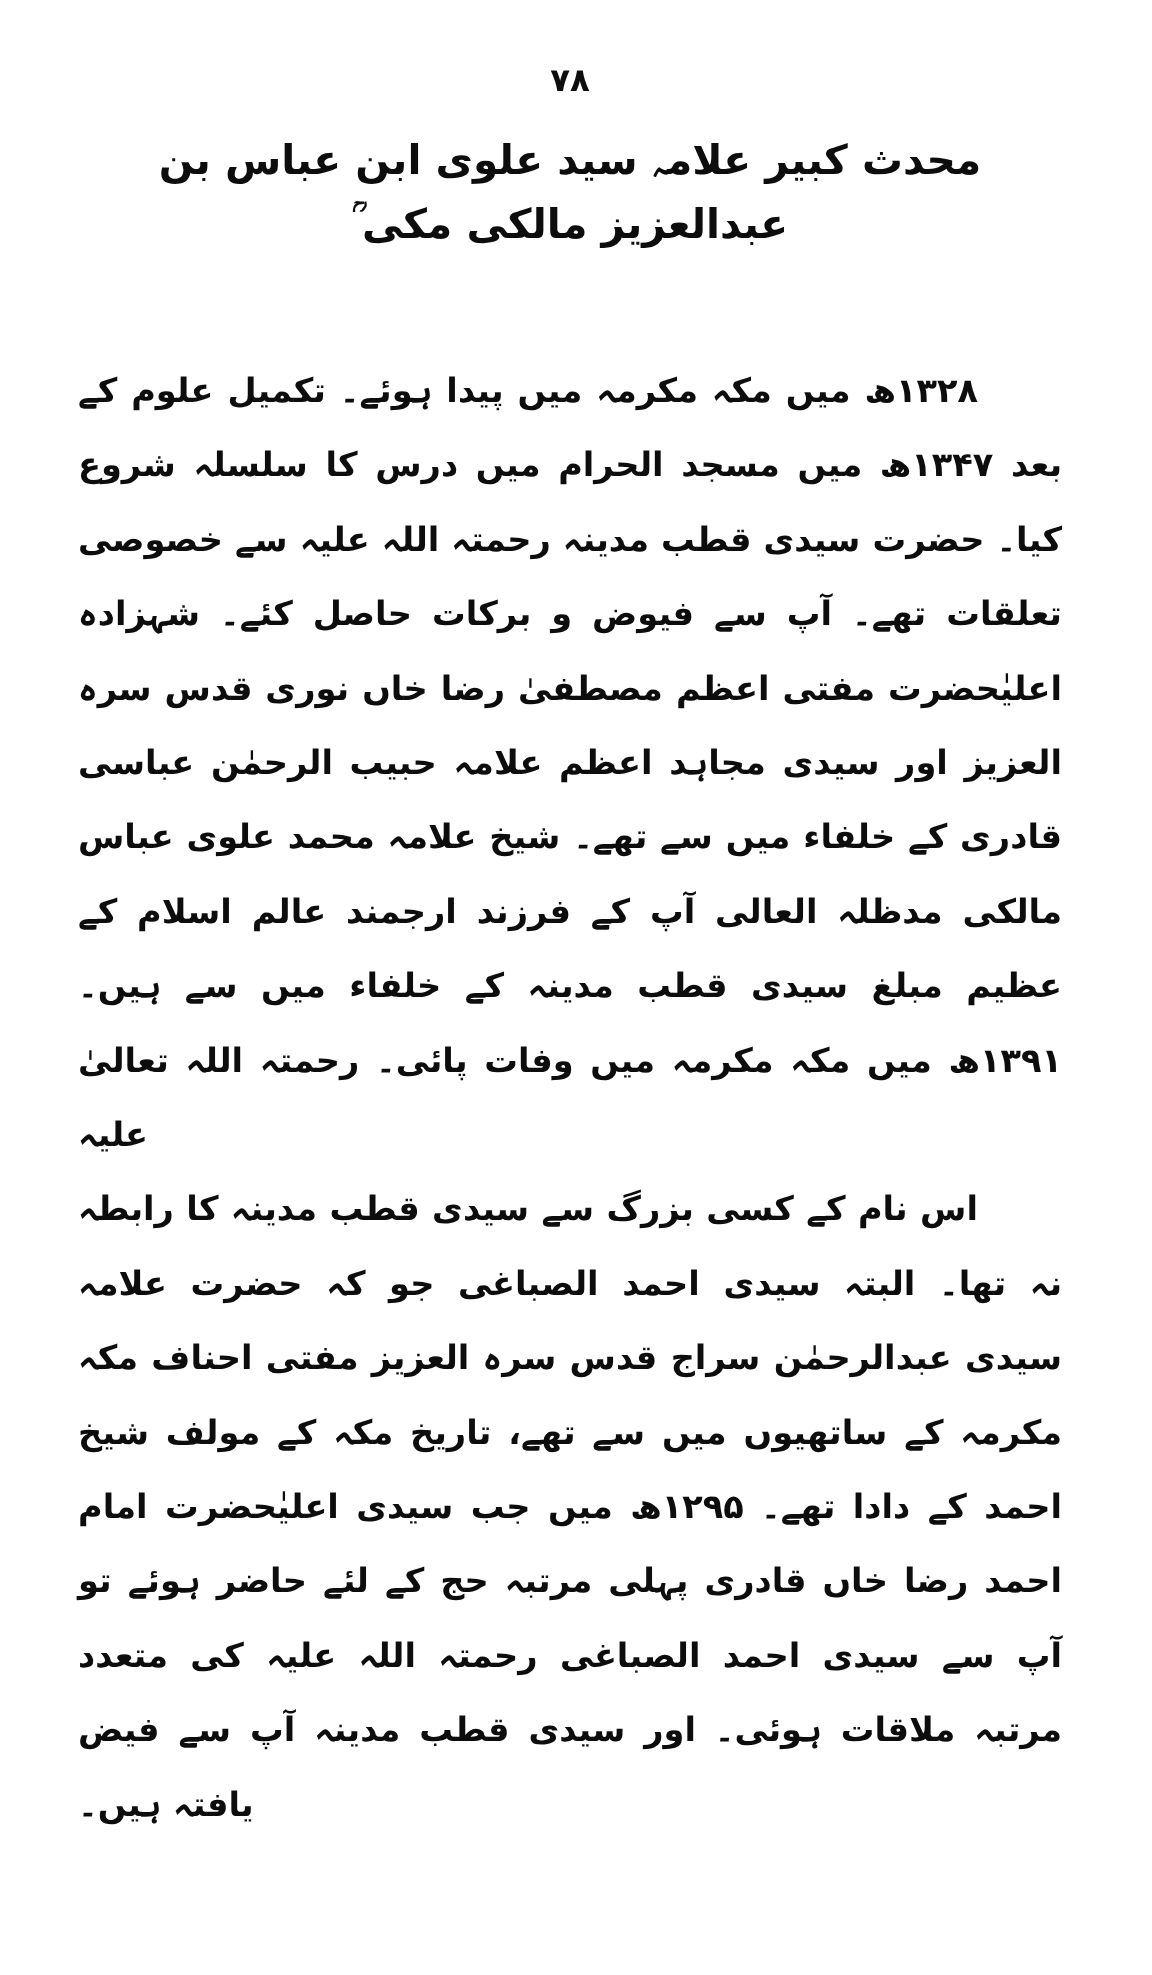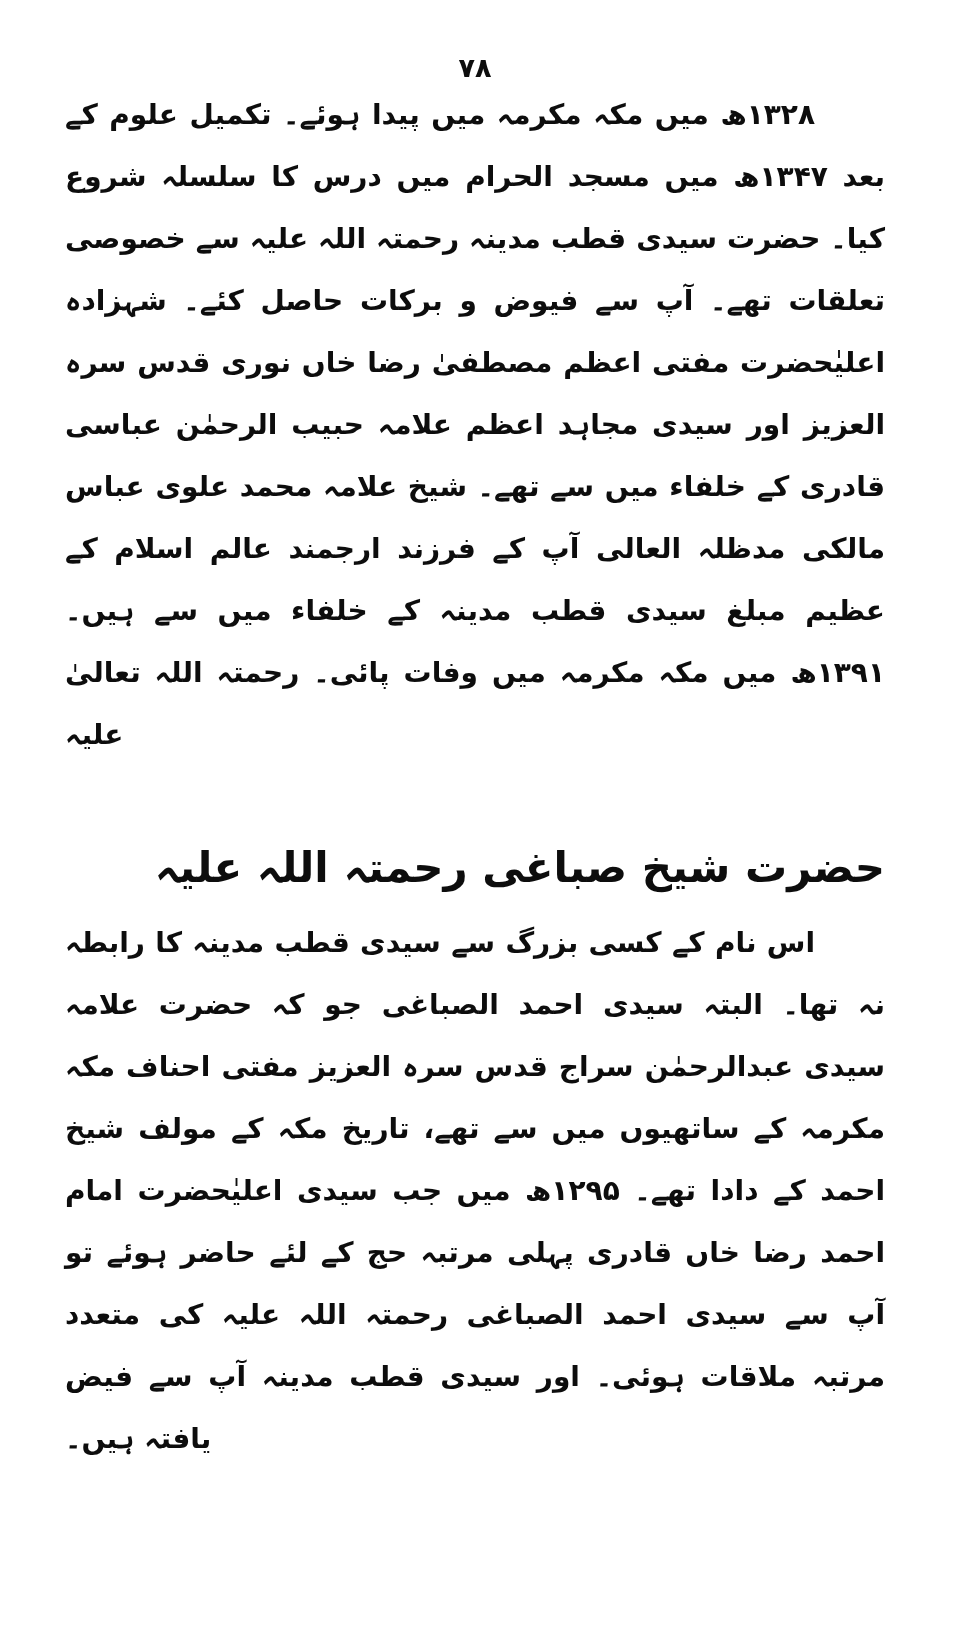--- a/index.html
+++ b/index.html
@@ -17,20 +17,21 @@
     color: #0d0d0d;
     direction: rtl;
     font-family: "DejaVu Sans", sans-serif;
     overflow: hidden;
   }
   .page-number {
     text-align: center;
     font-size: 27px;
     font-weight: bold;
     line-height: 32px;
+    margin-bottom: 24px;
   }
   .chapter-title {
     margin: 0 0 82px 0;
     font-size: 34px;
     font-weight: bold;
     line-height: 1.55;
     text-align: center;
   }
   .body-para {
     margin: 0;
@@ -49,20 +50,20 @@
     text-align: right;
   }
 </style>
 </head>
 <body>
 
 <div class="page">
 
   <div class="page-number">۷۸</div>
 
+  <h1 class="chapter-title">محدث کبیر علامہ سید علوی ابن عباس بن عبدالعزیز مالکی مکی ؒ</h1>
 
   <p class="body-para">۱۳۲۸ھ میں مکہ مکرمہ میں پیدا ہوئے۔ تکمیل علوم کے بعد ۱۳۴۷ھ میں مسجد الحرام میں درس کا سلسلہ شروع کیا۔ حضرت سیدی قطب مدینہ رحمتہ اللہ علیہ سے خصوصی تعلقات تھے۔ آپ سے فیوض و برکات حاصل کئے۔ شہزادہ اعلیٰحضرت مفتی اعظم مصطفیٰ رضا خاں نوری قدس سرہ العزیز اور سیدی مجاہد اعظم علامہ حبیب الرحمٰن عباسی قادری کے خلفاء میں سے تھے۔ شیخ علامہ محمد علوی عباس مالکی مدظلہ العالی آپ کے فرزند ارجمند عالم اسلام کے عظیم مبلغ سیدی قطب مدینہ کے خلفاء میں سے ہیں۔ ۱۳۹۱ھ میں مکہ مکرمہ میں وفات پائی۔ رحمتہ اللہ تعالیٰ علیہ</p>
 
-  <h2 class="section-heading">حضرت شیخ صباغی رحمتہ اللہ علیہ</h2>
 
   <p class="body-para">اس نام کے کسی بزرگ سے سیدی قطب مدینہ کا رابطہ نہ تھا۔ البتہ سیدی احمد الصباغی جو کہ حضرت علامہ سیدی عبدالرحمٰن سراج قدس سرہ العزیز مفتی احناف مکہ مکرمہ کے ساتھیوں میں سے تھے، تاریخ مکہ کے مولف شیخ احمد کے دادا تھے۔ ۱۲۹۵ھ میں جب سیدی اعلیٰحضرت امام احمد رضا خاں قادری پہلی مرتبہ حج کے لئے حاضر ہوئے تو آپ سے سیدی احمد الصباغی رحمتہ اللہ علیہ کی متعدد مرتبہ ملاقات ہوئی۔ اور سیدی قطب مدینہ آپ سے فیض یافتہ ہیں۔</p>
 
 </div>
 
 </body></html>

